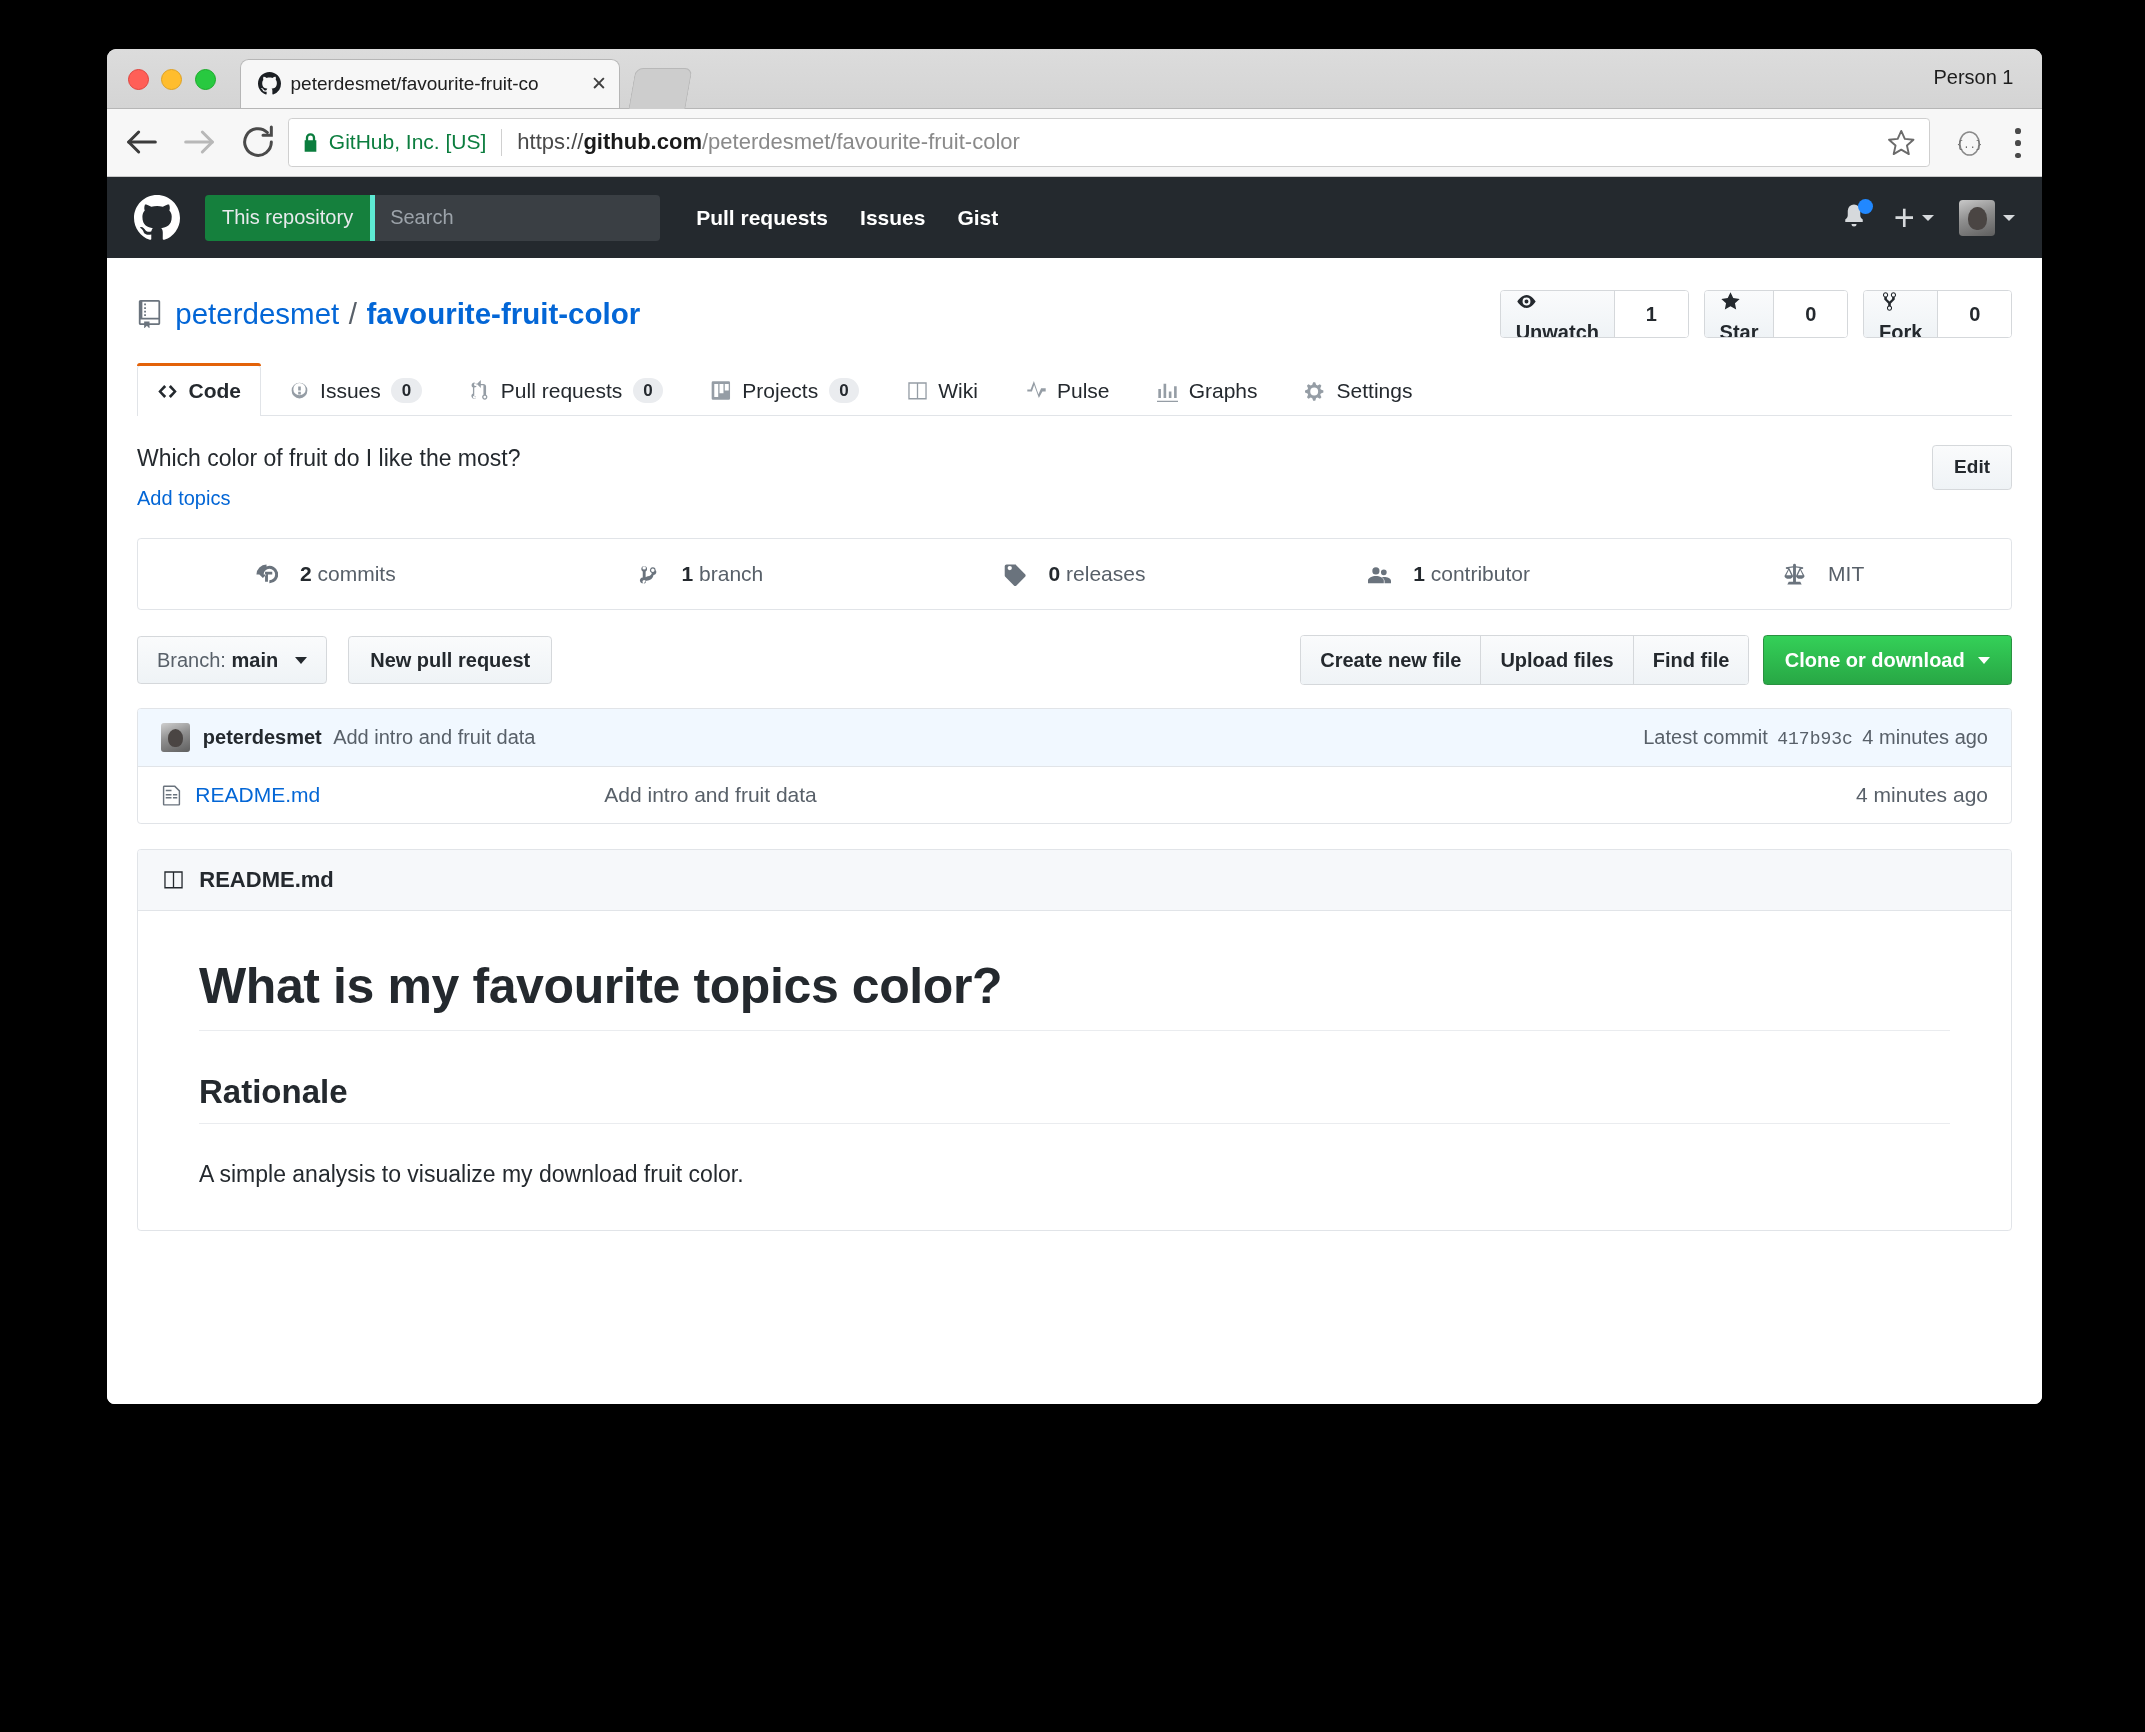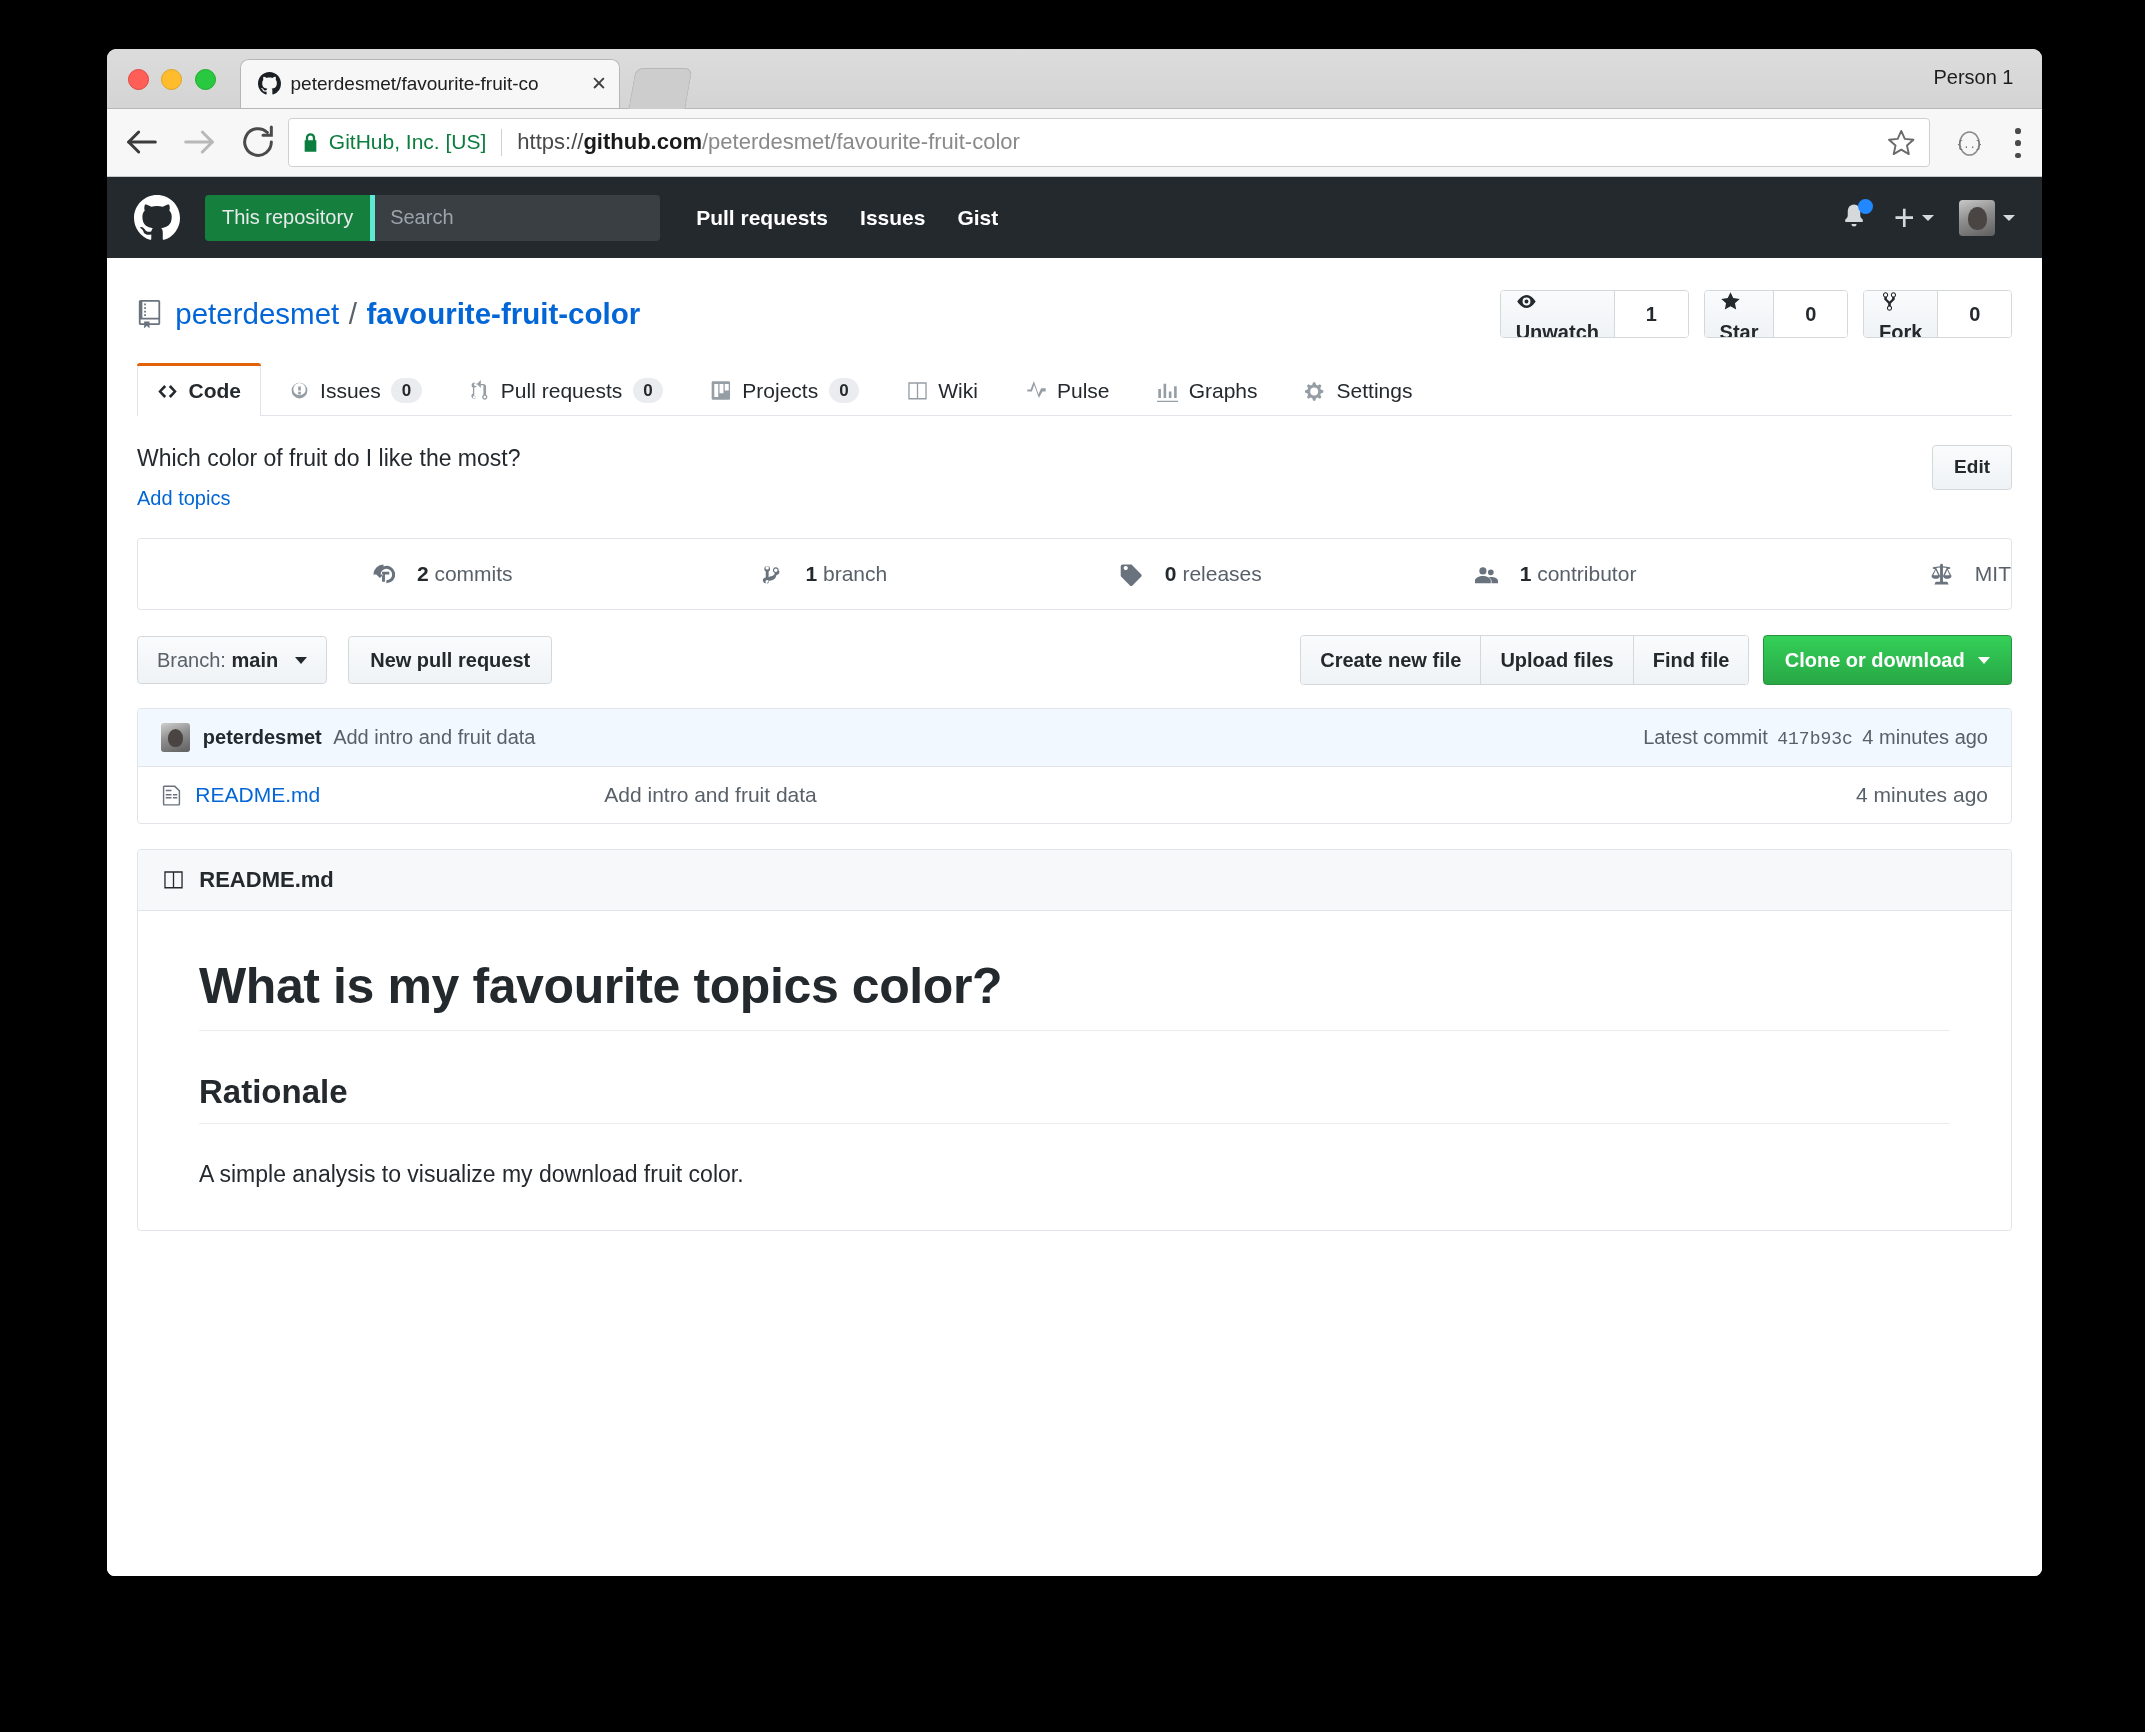--- a/index.html
+++ b/index.html
@@ -11,21 +11,21 @@
     overflow: hidden;
     font-family: "Liberation Sans", sans-serif;
   }
 
   
   #browser-window {
     position: absolute;
     left: 107px;
     top: 49px;
     width: 1935px;
-    height: 1527px;
+    height: 1355px;
     background: #ffffff;
     border-radius: 9.5px 9.5px 7.6px 7.6px;
     box-shadow: 0 2.9px 17px rgba(0,0,0,0.45);
     overflow: hidden;
   }
 
   
   #tab-strip {
     position: relative;
     height: 59px;
@@ -388,21 +388,21 @@
     margin-top: 28.5px;
     border: 1px solid #e1e4e8;
     border-radius: 3.8px;
     display: flex;
     height: 70px;
   }
   .stat-item {
     flex: 1 1 0;
     display: flex;
     align-items: center;
-    justify-content: flex-end;
+    justify-content: center;
     gap: 22px;
     font-size: 21px;
     color: #586069;
     cursor: pointer;
   }
   .stat-item b { color: #24292e; font-weight: 700; }
   .stat-ico { width: 23px; height: 23px; color: #6a737d; flex: 0 0 23px; }
 
   
   #branch-row {

